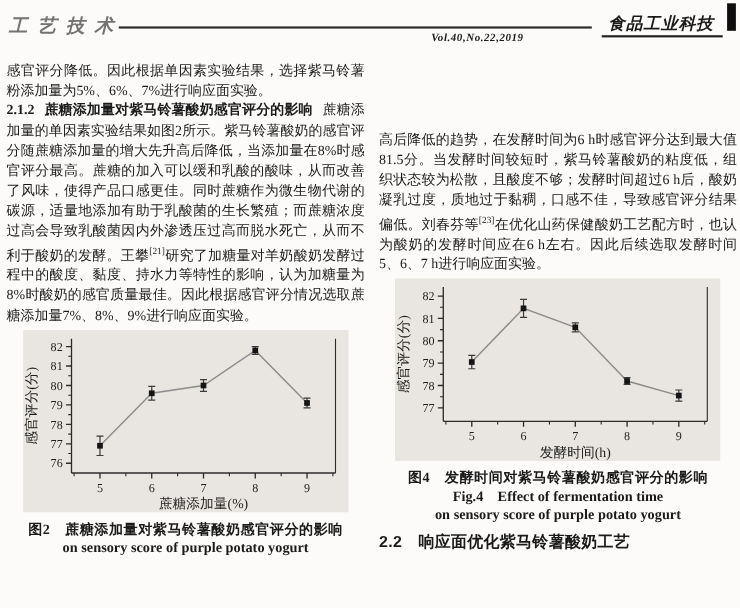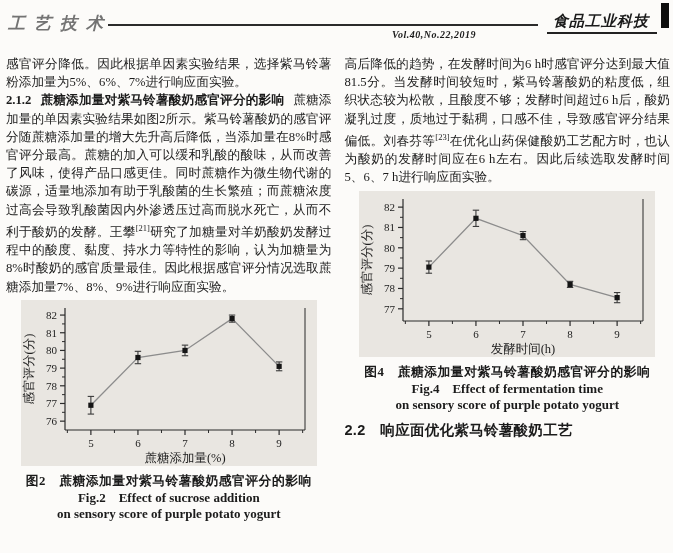--- a/index.html
+++ b/index.html
@@ -23,21 +23,21 @@
   }
   .logo {
     position:absolute; right:16px; top:1px;
     padding:11px 8px 1px 6px;
     border-bottom:2px solid #222;
     font-weight:bold; font-style:italic; font-size:15px; letter-spacing:1px;
   }
   .logo-bar { position:absolute; right:4px; top:3px; width:8px; height:25px; background:#0d0d0d; }
   .vol { position:absolute; left:392px; top:29px; font-style:italic; font-size:10px; letter-spacing:.5px;font-weight:bold; }
 
-  .content { display:flex; gap:13px; padding:5px 3px 0 6px; }
+  .content { display:flex; gap:13px; padding:5px 3px 0 6px;align-items:flex-end; }
   .col { width:326px; }
 
   .body-p { font-size:12.7px; line-height:18.2px; text-align:justify; }
   .body-p sup { font-size:8.5px; }
   .sec-label { font-weight:bold; margin-right:.7em; }
   .sec-title { font-weight:bold; margin-right:.7em; }
 
   .figure { width:304px; margin:4px auto 0; text-align:center; }
   .chart-host svg { display:block; margin:0 auto; }
   svg text { font-family:"Liberation Serif","DejaVu Serif",serif; fill:#1d1d1d; }
@@ -129,21 +129,20 @@
             <rect x="208.45882352941175" y="16.008695652174055" width="5.2" height="5.2" fill="#151515"></rect>
             <line x1="258.1176470588235" y1="70.76811594202913" x2="258.1176470588235" y2="61.92753623188422" stroke="#3a3a3a" stroke-width="1.1"></line>
             <line x1="254.9176470588235" y1="70.76811594202913" x2="261.31764705882347" y2="70.76811594202913" stroke="#3a3a3a" stroke-width="1.1"></line>
             <line x1="254.9176470588235" y1="61.92753623188422" x2="261.31764705882347" y2="61.92753623188422" stroke="#3a3a3a" stroke-width="1.1"></line>
             <rect x="255.51764705882348" y="63.74782608695667" width="5.2" height="5.2" fill="#151515"></rect>
             <text x="164" y="162" text-anchor="middle" font-size="12.5">蔗糖添加量(%)</text>
             <text text-anchor="middle" font-size="12.5" transform="translate(12,69) rotate(-90)">感官评分(分)</text>
           </svg>
         </div>
       <div class="cap-cn">图2　蔗糖添加量对紫马铃薯酸奶感官评分的影响</div>
-      <div class="cap-en">Fig.2　Effect of sucrose addition</div>
       <div class="cap-en">on sensory score of purple potato yogurt</div>
     </div>
   </div>
 
   <div class="col">
     <p class="body-p"><span>高后降低的趋势，在发酵时间为6 h时感官评分达到最大值81.5分。当发酵时间较短时，紫马铃薯酸奶的粘度低，组织状态较为松散，且酸度不够；发酵时间超过6 h后，酸奶凝乳过度，质地过于黏稠，口感不佳，导致感官评分结果偏低。刘春芬等</span><sup>[23]</sup><span>在优化山药保健酸奶工艺配方时，也认为酸奶的发酵时间应在6 h左右。因此后续选取发酵时间5、6、7 h进行响应面实验。</span></p>
 
     <div class="figure">
       <div class="chart-host">
           <svg width="296" height="166" viewBox="0 0 296 166">
@@ -202,21 +201,21 @@
             <line x1="207.85882352941175" y1="90.34999999999994" x2="214.25882352941173" y2="90.34999999999994" stroke="#3a3a3a" stroke-width="1.1"></line>
             <rect x="208.45882352941175" y="90.80000000000007" width="5.2" height="5.2" fill="#151515"></rect>
             <line x1="258.1176470588235" y1="111.70000000000017" x2="258.1176470588235" y2="101.5333333333335" stroke="#3a3a3a" stroke-width="1.1"></line>
             <line x1="254.9176470588235" y1="111.70000000000017" x2="261.31764705882347" y2="111.70000000000017" stroke="#3a3a3a" stroke-width="1.1"></line>
             <line x1="254.9176470588235" y1="101.5333333333335" x2="261.31764705882347" y2="101.5333333333335" stroke="#3a3a3a" stroke-width="1.1"></line>
             <rect x="255.51764705882348" y="104.01666666666685" width="5.2" height="5.2" fill="#151515"></rect>
             <text x="164" y="162" text-anchor="middle" font-size="12.5">发酵时间(h)</text>
             <text text-anchor="middle" font-size="12.5" transform="translate(12,69) rotate(-90)">感官评分(分)</text>
           </svg>
         </div>
-      <div class="cap-cn">图4　蔗糖添加量对紫马铃薯酸奶感官评分的影响</div>
+      <div class="cap-cn">图4　发酵时间对紫马铃薯酸奶感官评分的影响</div>
       <div class="cap-en">Fig.4　Effect of fermentation time</div>
       <div class="cap-en">on sensory score of purple potato yogurt</div>
     </div>
 
     <div class="h22">2.2　响应面优化紫马铃薯酸奶工艺</div>
   </div>
 
 </div>
 
 </body></html>

